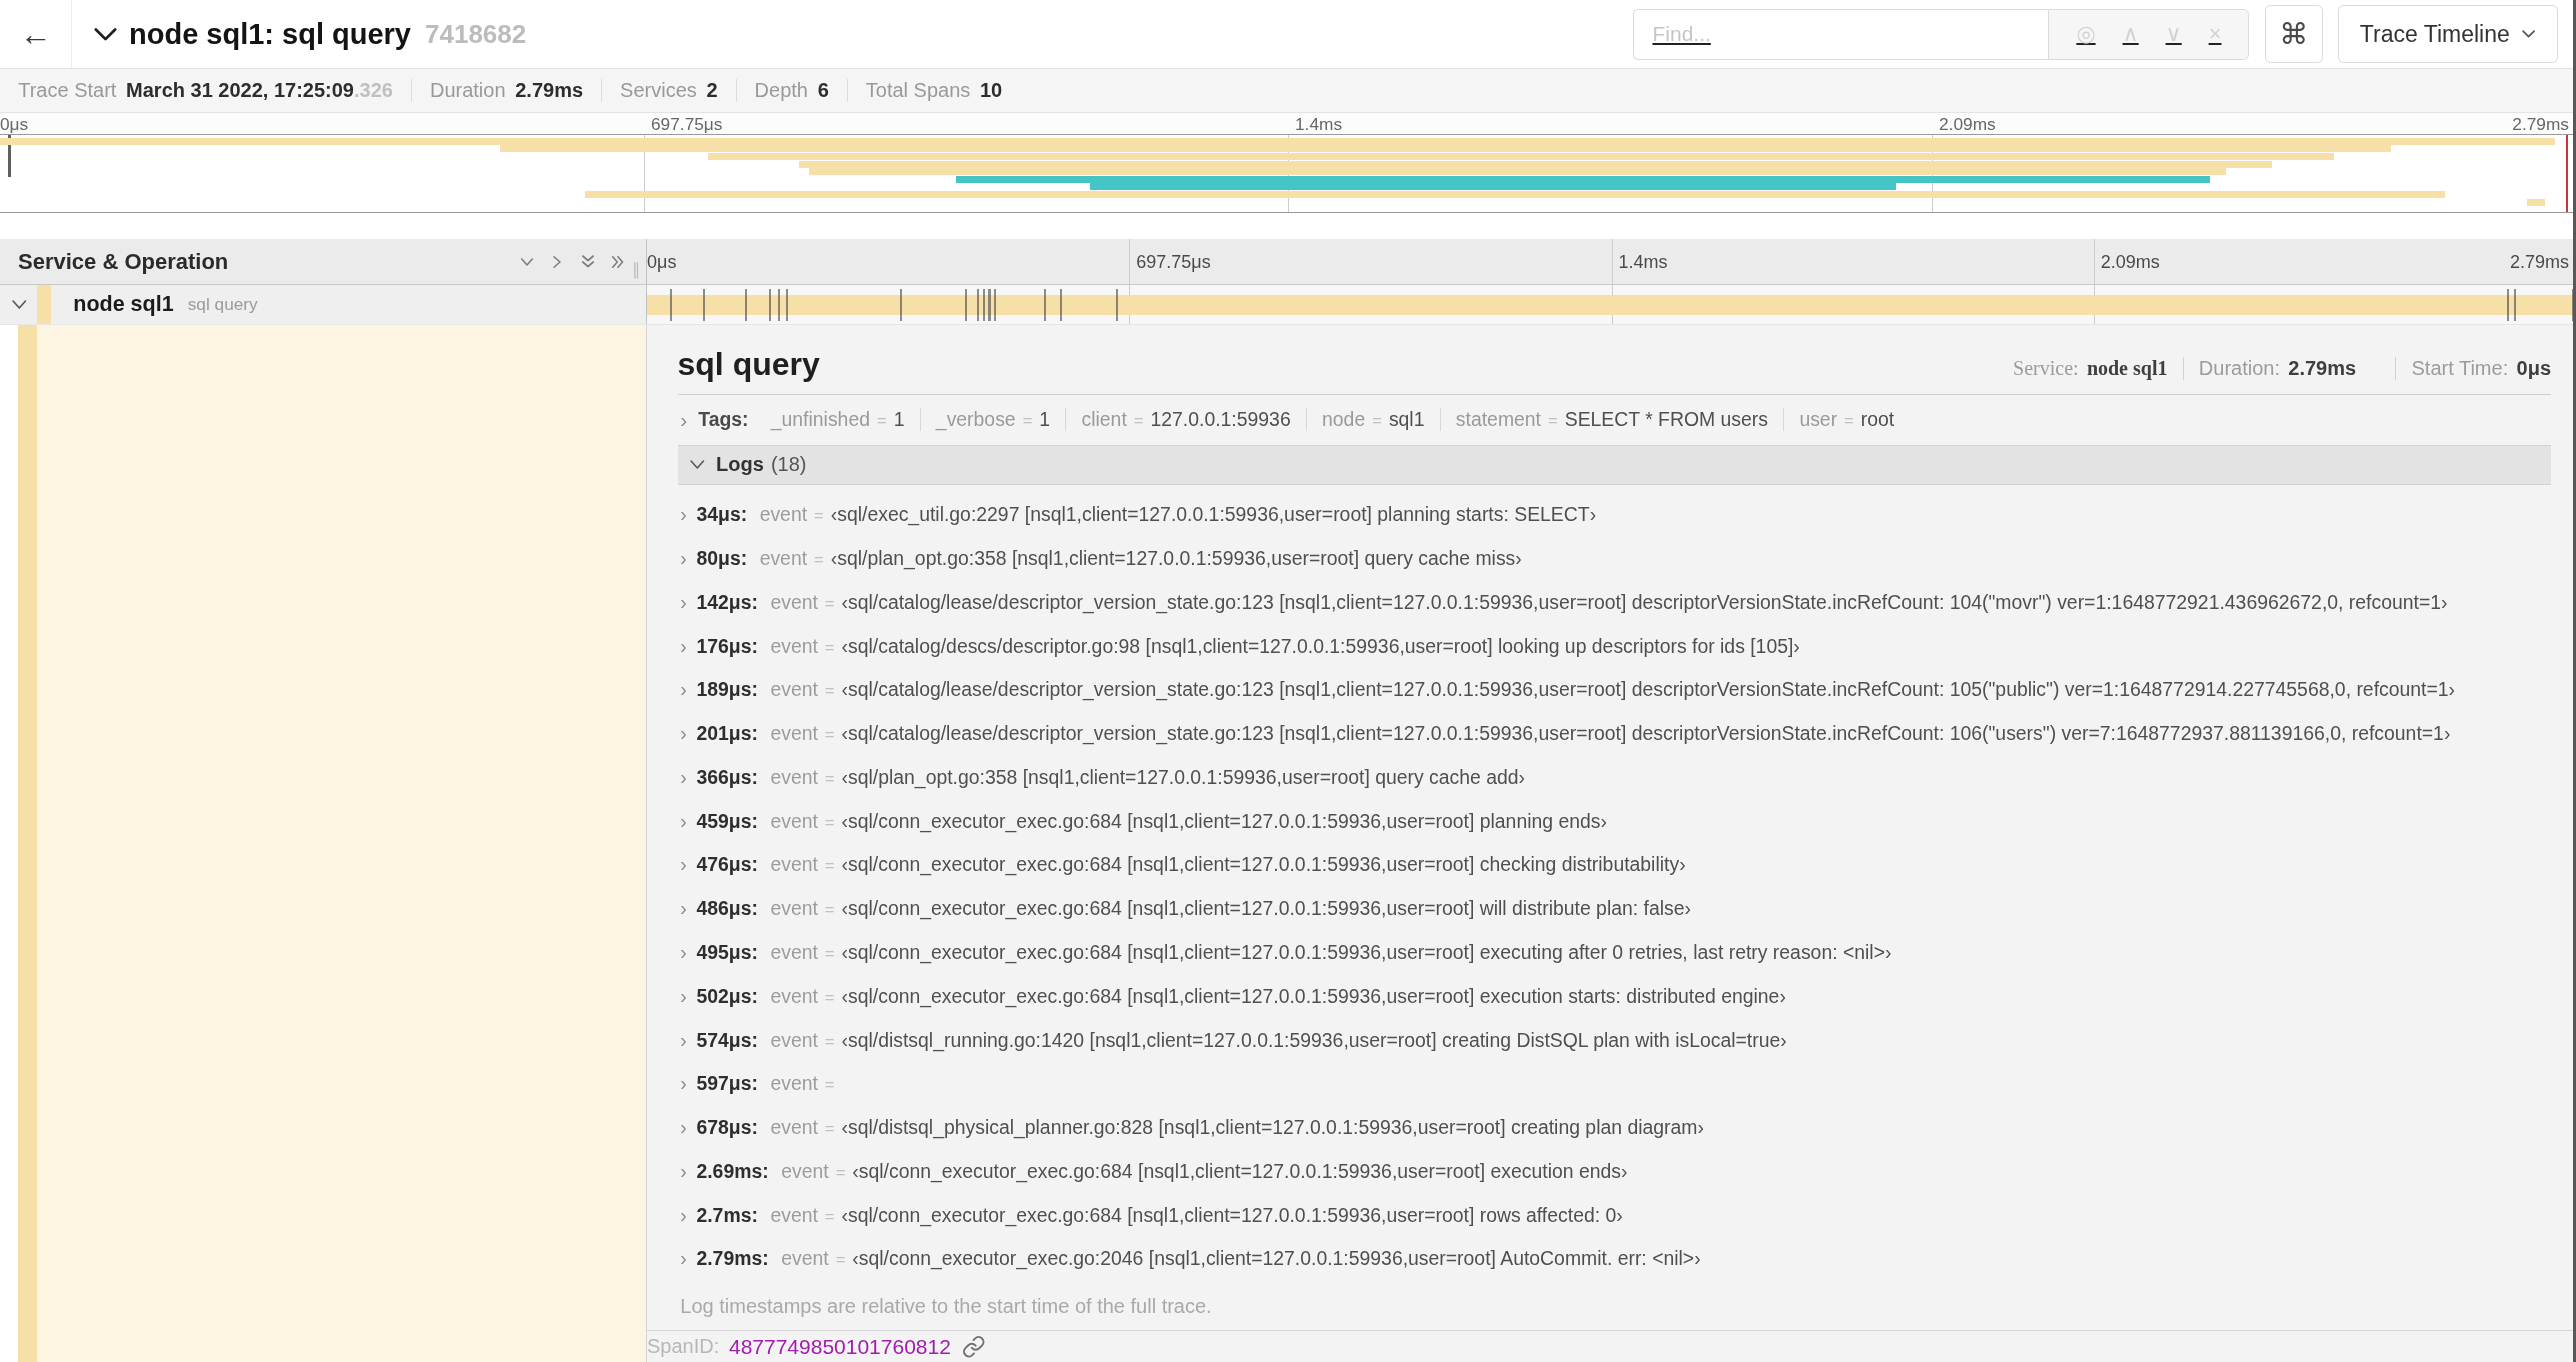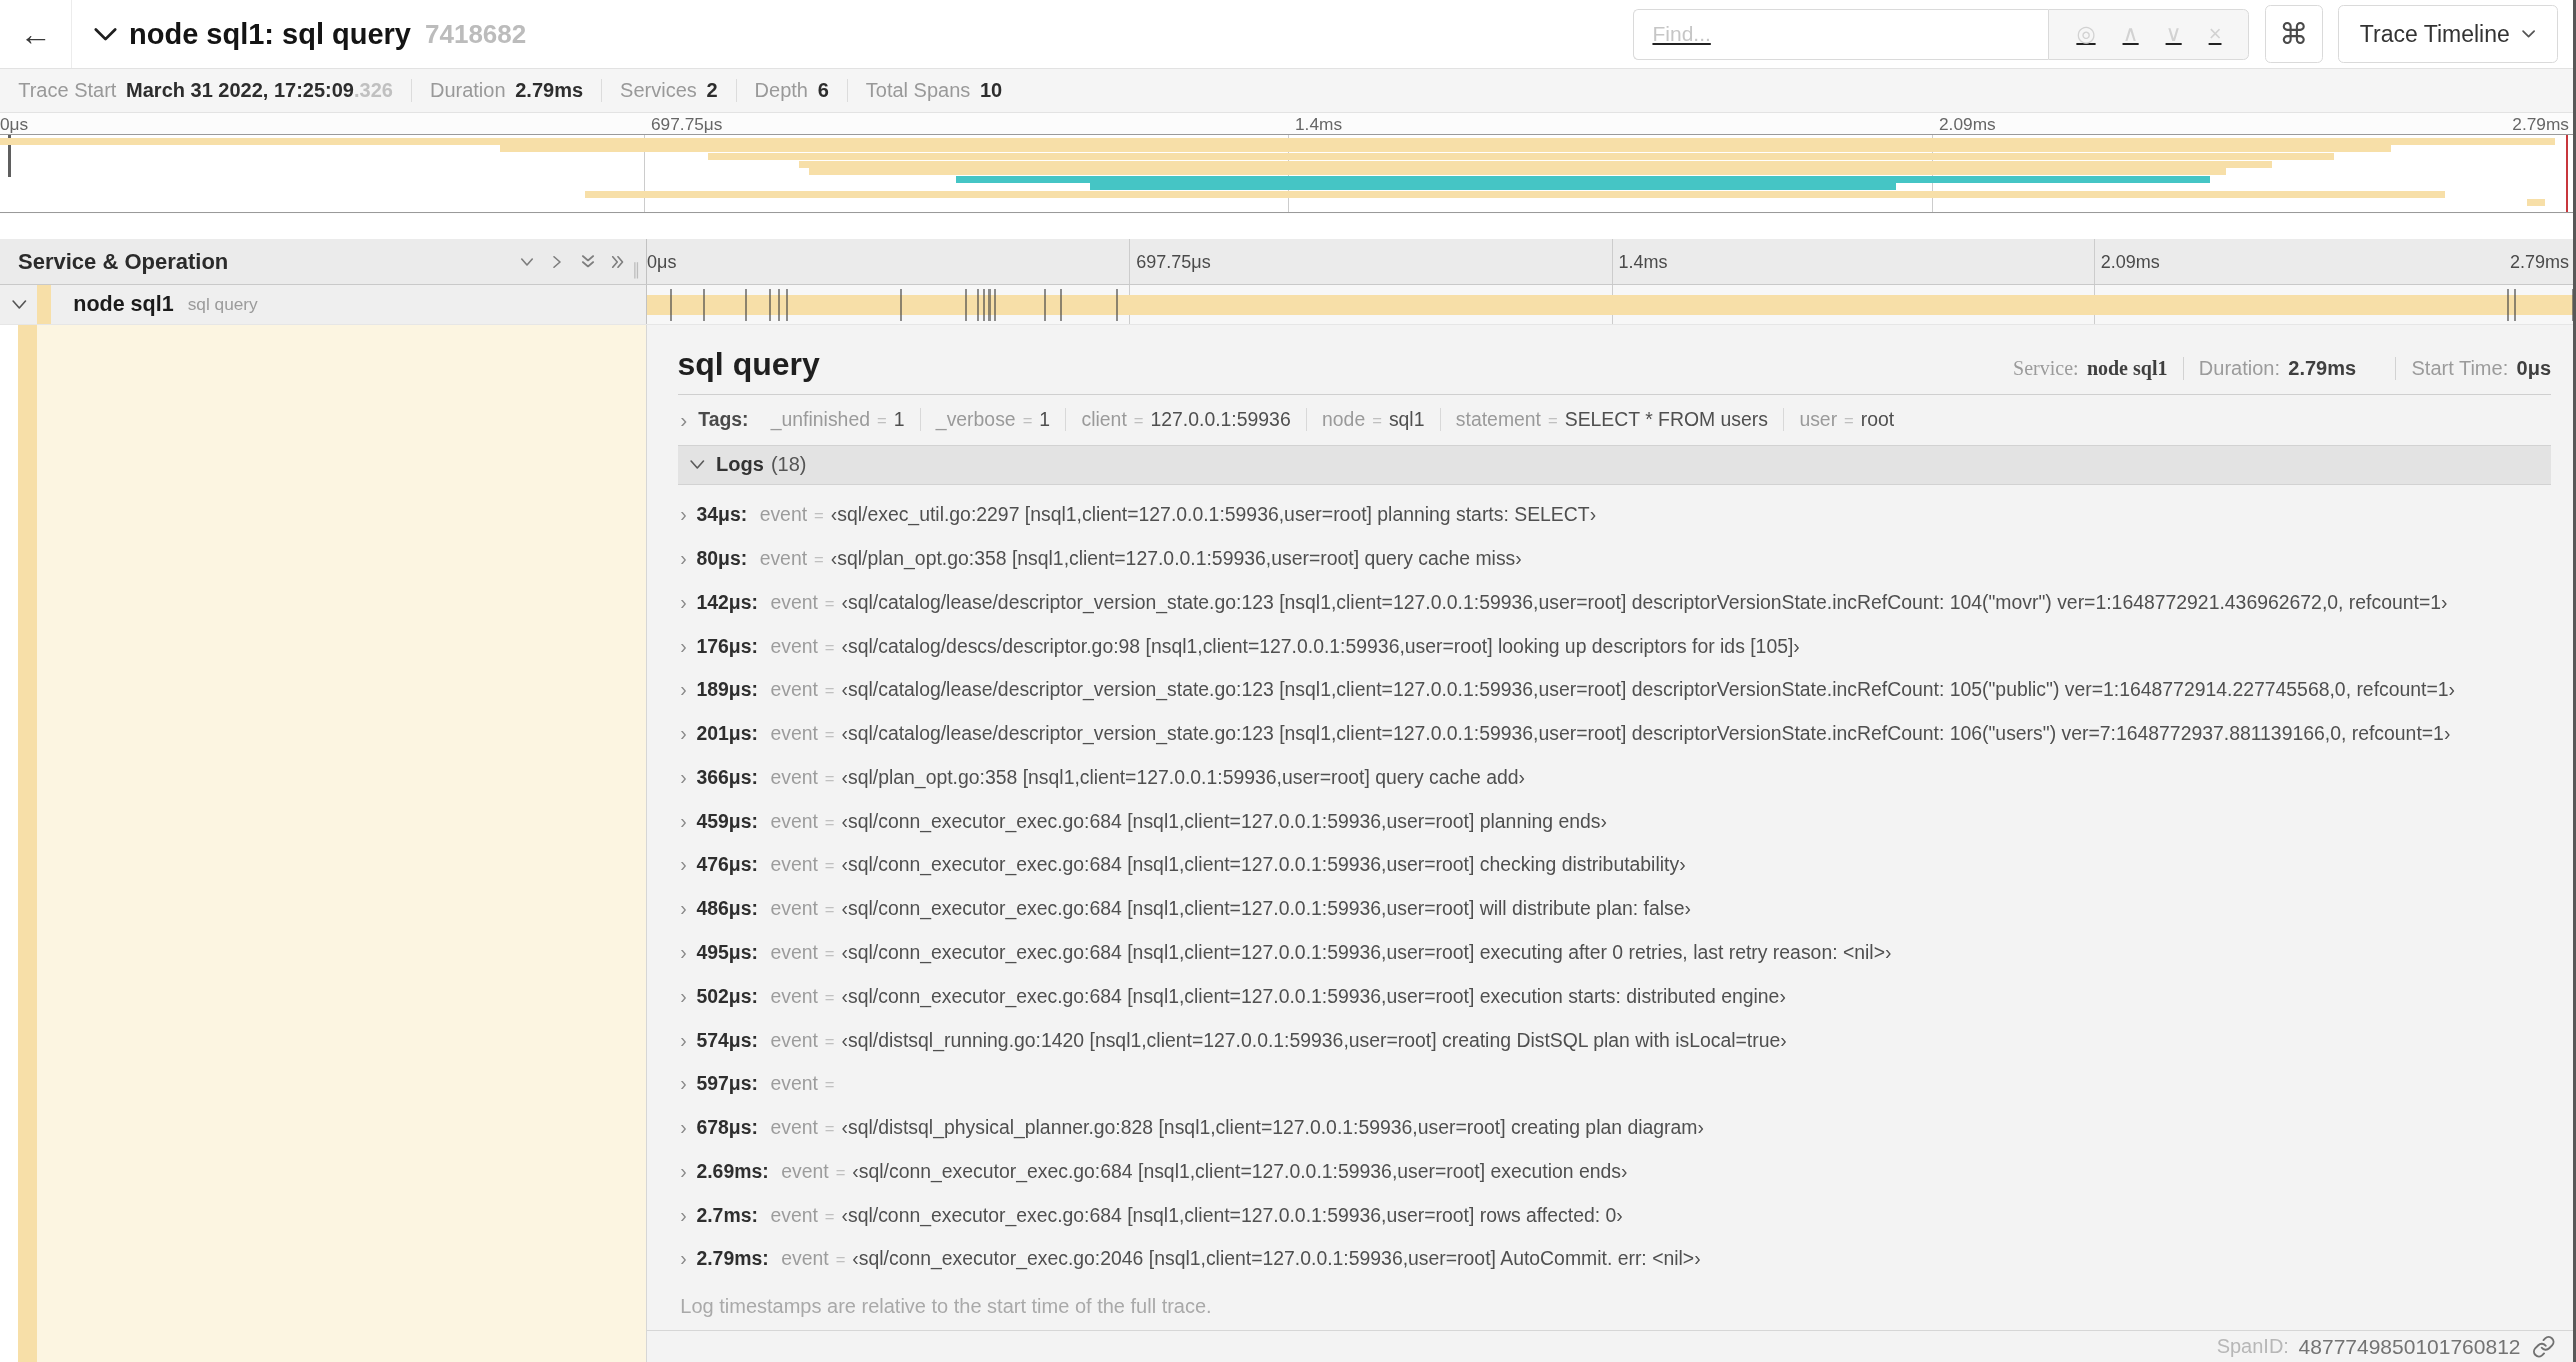--- a/index.html
+++ b/index.html
@@ -100,23 +100,23 @@
   .logs-list { padding-top:8.3px; }
   .log-row { display:flex; align-items:baseline; padding:10.4px 0 10.4px 2.8px; font-size:19.4px; white-space:nowrap; overflow:hidden; cursor:pointer; }
   .log-row .expander { font-size:19.4px; margin-right:9.7px; color:#8a8a8a; }
   .log-time { font-weight:bold; color:#2e2e2e; margin-right:12.5px; }
   .log-field { color:#9c9c9c; }
   .log-eq { color:#c0c0c0; font-size:16.6px; margin:0 7px; }
   .log-value { color:#4f4f4f; }
 
   .logs-note { font-size:20px; color:#a9a9a9; padding:14px 0 11px 2.8px; }
 
-  .detail-bottombar { height:32px; border-top:0.7px solid #d6d6d6; background:#f3f3f3; display:flex; align-items:center; justify-content:flex-end; padding-right:21px; }
+  .detail-bottombar { height:32px; border-top:0.7px solid #d6d6d6; background:#f3f3f3; display:flex; align-items:center; justify-content:flex-start; padding-right:21px; }
   .spanid-label { font-size:20px; color:#b7b7b7; margin-right:9.7px; }
-  .spanid-value { font-size:21px; color:#737373; }
+  .spanid-value { font-size:21px; color:#a21caf; }
   .link-icon { margin-left:11px; cursor:pointer; display:flex; align-items:center; }
 
   .right-edge { position:absolute; right:0; top:0; bottom:0; width:2.8px; background:#585858; cursor:pointer; }
   svg.chev { fill:none; stroke-linecap:round; stroke-linejoin:round; }
 </style>
 </head>
 <body>
 
 <div class="app">
 

